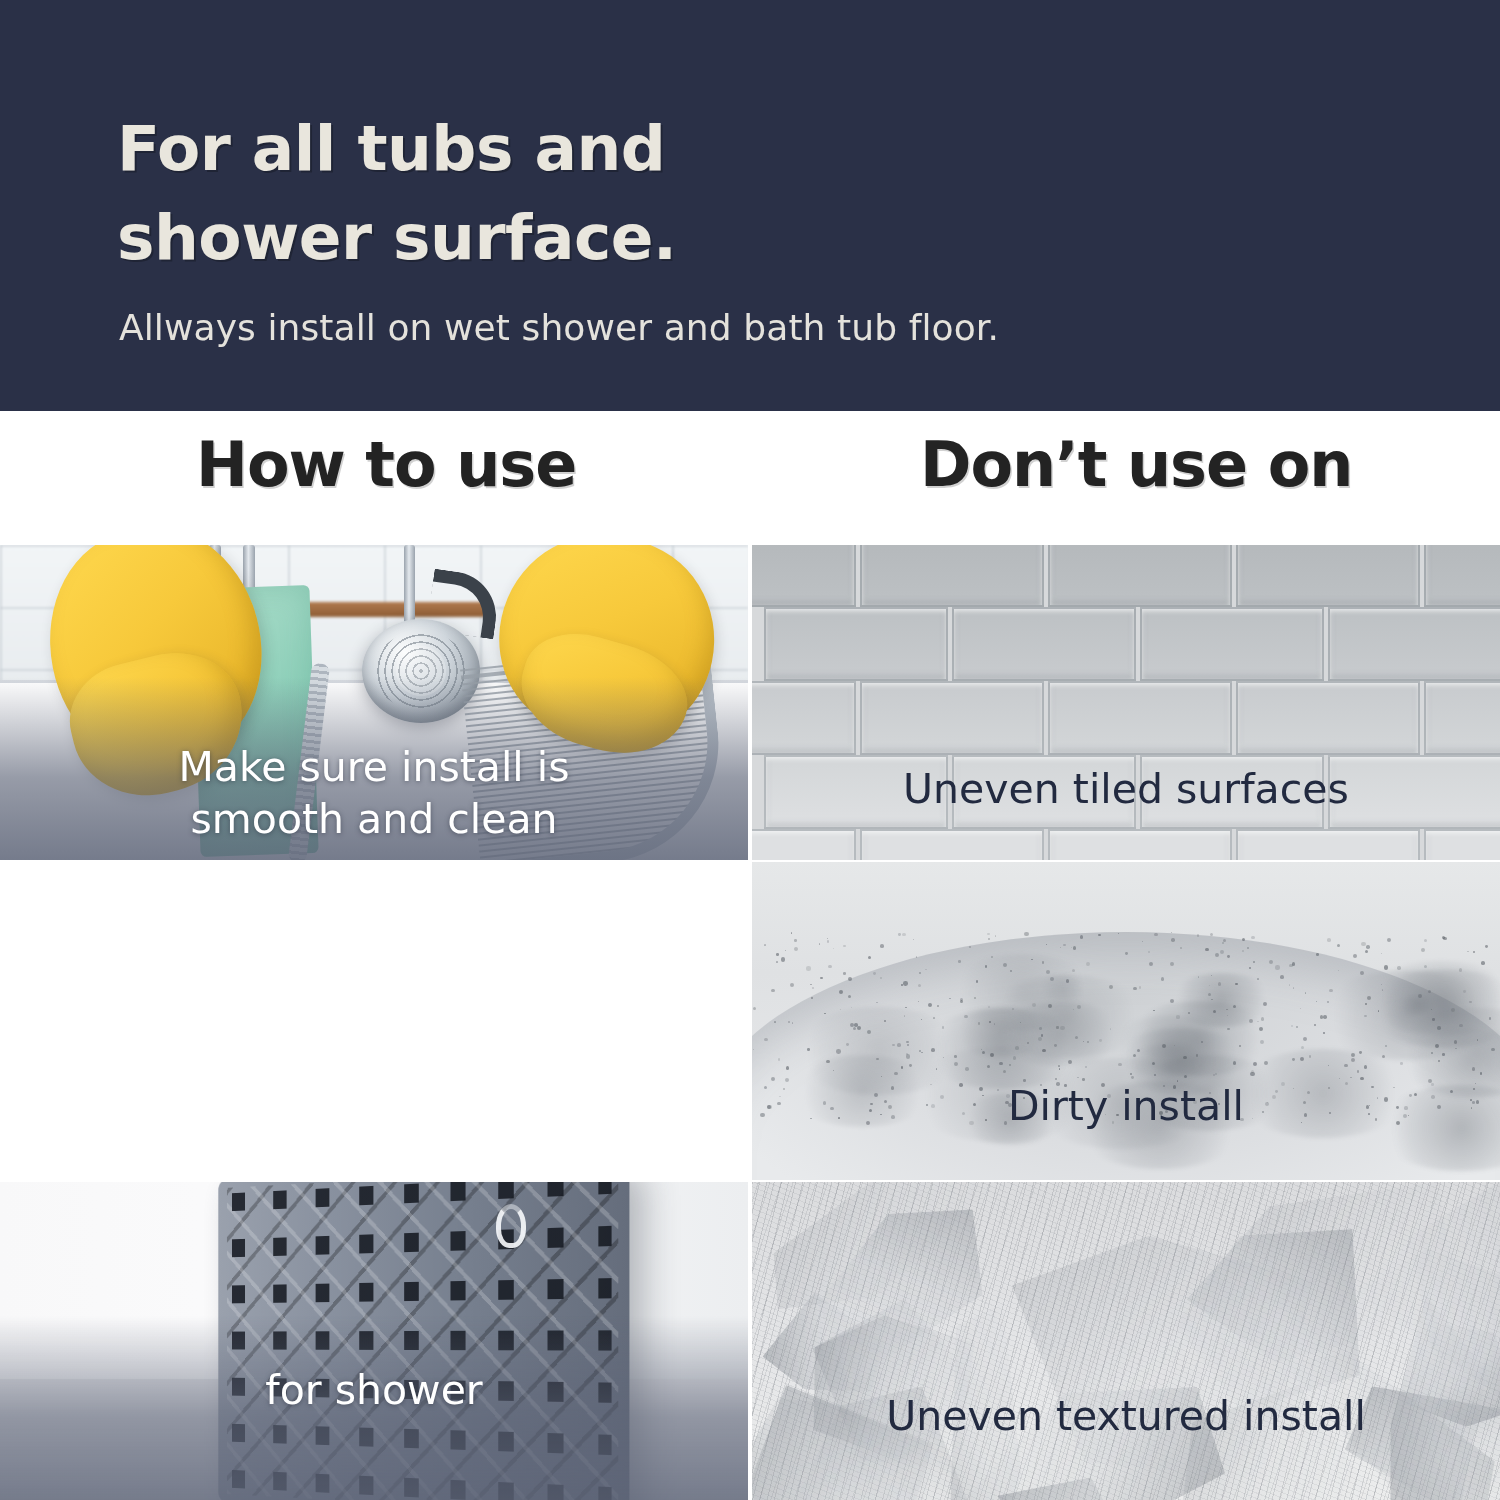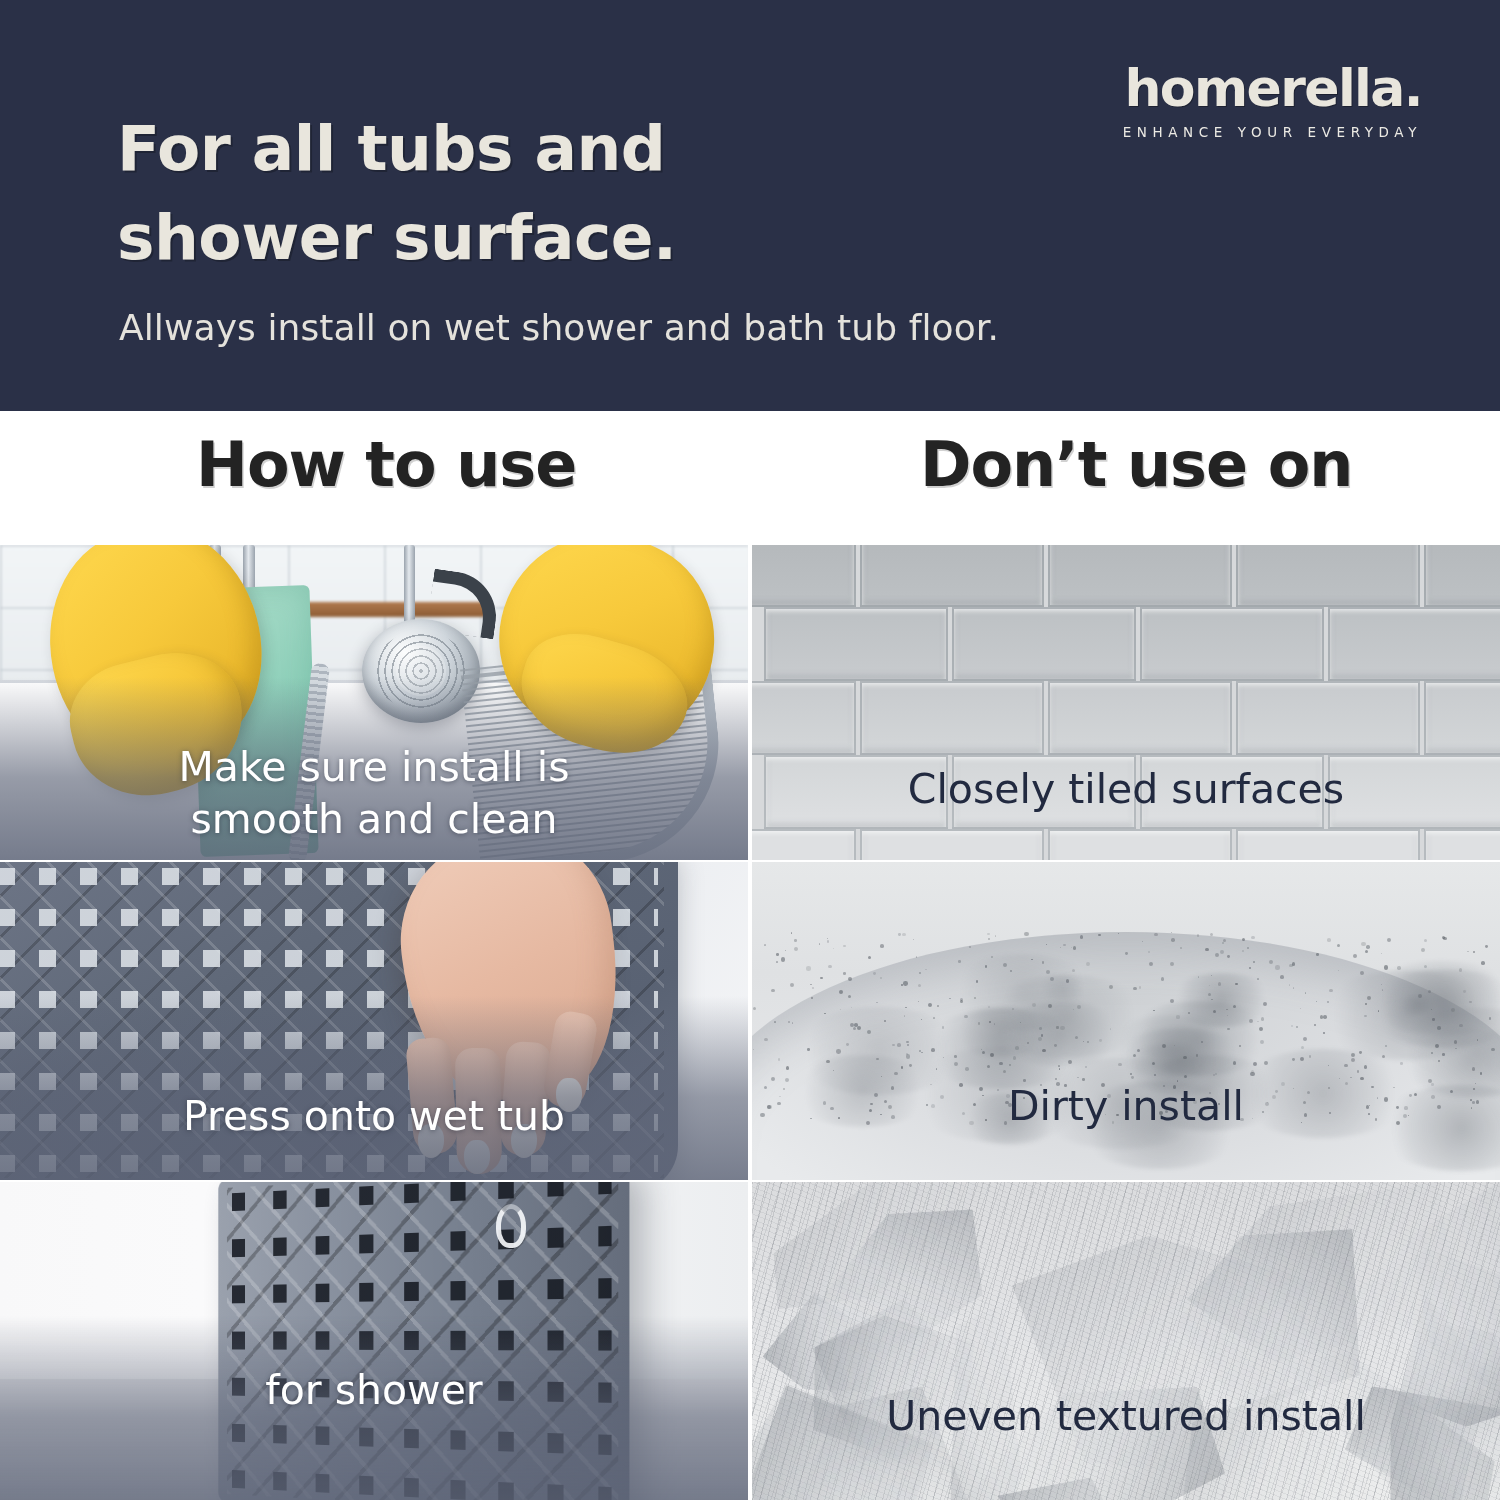--- a/index.html
+++ b/index.html
@@ -268,24 +268,20 @@
 
   <div class="header">
 
     <div class="headline">
       <span>For all tubs and</span>
       <span>shower surface.</span>
     </div>
 
     <div class="subhead">Allways install on wet shower and bath tub floor.</div>
 
-    <div class="logo-wrap">
-      <div class="logo-word">homerella.</div>
-      <div class="logo-tag">ENHANCE YOUR EVERYDAY</div>
-    </div>
   </div>
 
   <div class="titles-band">
     <div class="sec-title left">How to use</div>
     <div class="sec-title right">Don’t use on</div>
   </div>
 
   <div class="grid">
 
     <div class="cell col-l row-1 c1">
@@ -304,36 +300,20 @@
       <div class="hose"></div>
       <div class="glove r"></div>
       <div class="glove r2"></div>
       <div class="haze"></div>
       <div class="caption light" style="top:196px">
         <div>Make sure install is</div>
         <div>smooth and clean</div>
       </div>
     </div>
 
-    <div class="cell col-l row-2 c2">
-      <div class="mat"></div>
-      <div class="hand"></div>
-      <div class="finger" style="left:410px;top:176px;width:44px;height:116px;transform:rotate(-5deg)"></div>
-      <div class="finger" style="left:456px;top:186px;width:45px;height:126px;transform:rotate(-1deg)"></div>
-      <div class="finger" style="left:503px;top:180px;width:45px;height:114px;transform:rotate(4deg)"></div>
-      <div class="finger" style="left:549px;top:150px;width:42px;height:96px;transform:rotate(10deg)"></div>
-      <div class="nail" style="left:418px;top:262px"></div>
-      <div class="nail" style="left:464px;top:278px"></div>
-      <div class="nail" style="left:511px;top:262px"></div>
-      <div class="nail" style="left:556px;top:216px"></div>
-      <div class="haze"></div>
-      <div class="caption light" style="top:228px">
-        <div>Press onto wet tub</div>
-      </div>
-    </div>
 
     <div class="cell col-l row-3 c3">
       <div class="bg-tub"></div>
       <div class="hangmat"></div>
       <div class="hook"></div>
       <div class="haze"></div>
       <div class="caption light" style="top:182px">
         <div>for shower</div>
       </div>
     </div>
@@ -368,21 +348,21 @@
           </div>
           <div class="tilerow" style="top: 284px;">
             <div class="tile" style="left: 0px; background: linear-gradient(rgb(222, 224, 226), rgb(222, 224, 226));"></div>
             <div class="tile" style="left: 188px; background: linear-gradient(rgb(222, 224, 226), rgb(222, 224, 226));"></div>
             <div class="tile" style="left: 376px; background: linear-gradient(rgb(222, 224, 226), rgb(222, 224, 226));"></div>
             <div class="tile" style="left: 564px; background: linear-gradient(rgb(222, 224, 226), rgb(222, 224, 226));"></div>
             <div class="tile" style="left: 752px; background: linear-gradient(rgb(222, 224, 226), rgb(222, 224, 226));"></div>
           </div>
         </div>
       <div class="caption dark" style="top:218px">
-        <div>Closely tiled surfaces</div>
+        <div>Uneven tiled surfaces</div>
       </div>
     </div>
 
     <div class="cell col-r row-2 c5">
       <div class="basin"></div>
       <div id="grimes">
           <div class="grime" style="width: 40.0082px; height: 20.0041px; left: 644.535px; top: 133.386px; opacity: 0.355275;"></div>
           <div class="grime" style="width: 149.406px; height: 74.7028px; left: 372.9px; top: 139.397px; opacity: 0.626027;"></div>
           <div class="grime" style="width: 153.261px; height: 76.6306px; left: 379.995px; top: 192.677px; opacity: 0.567957;"></div>
           <div class="grime" style="width: 162.514px; height: 81.2568px; left: 169.403px; top: 146.135px; opacity: 0.603951;"></div>

